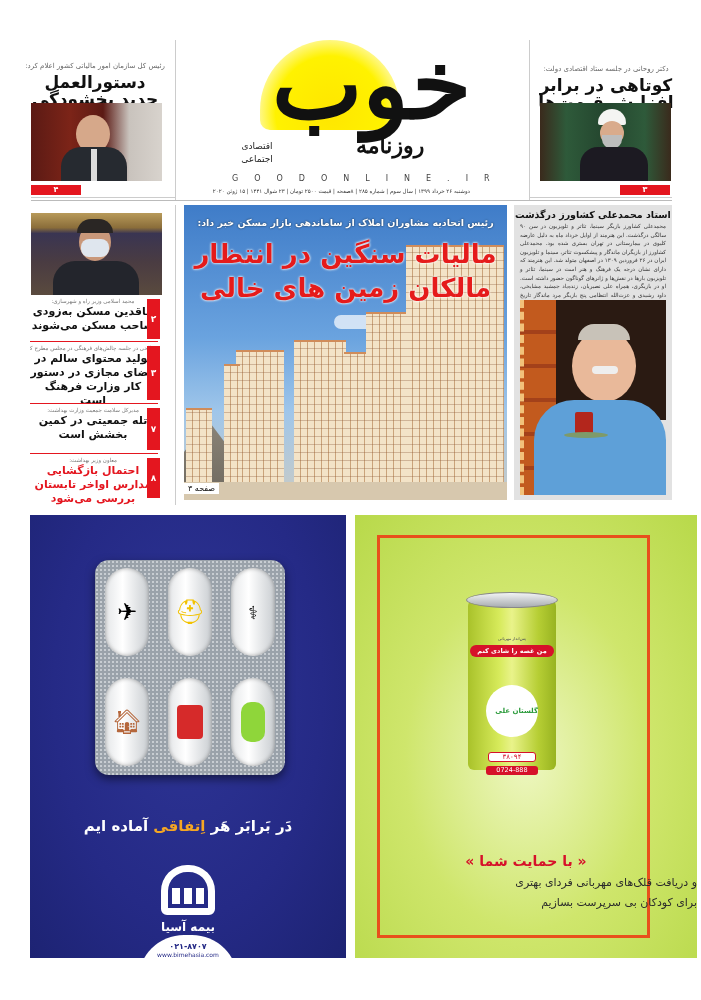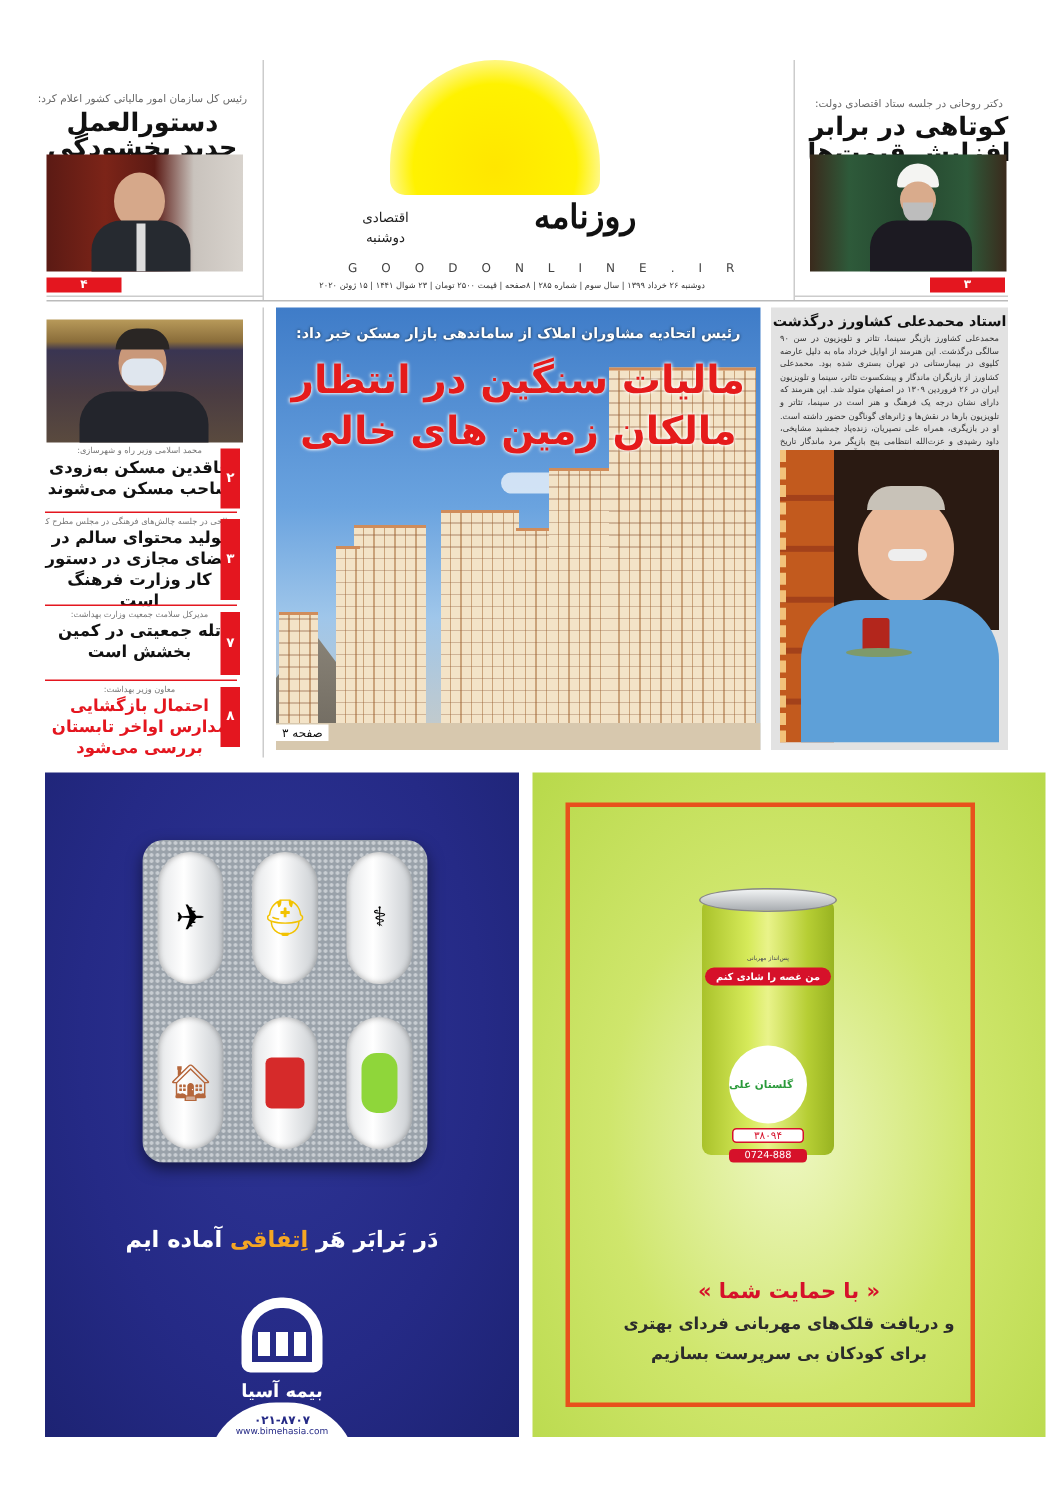--- a/index.html
+++ b/index.html
@@ -51,25 +51,25 @@
 .asia-name{position:absolute;top:405px;left:0;width:100%;text-align:center;color:#fff;font-weight:bold;font-size:12px}
 .asia-contact{position:absolute;left:108px;top:420px;width:100px;height:46px;border-radius:50px 50px 0 0;background:#fff;text-align:center;padding-top:7px}
 .asia-contact .ph{font-size:8px;color:#252a86;font-weight:bold;direction:ltr}
 .asia-contact .web{font-size:6px;color:#252a86;direction:ltr}
 .ad-green{position:absolute;left:355px;top:515px;width:342px;height:443px;background:radial-gradient(ellipse at 50% 55%,#eef7c2 0%,#cfe66c 50%,#b8d94a 100%)}
 .frame{position:absolute;left:22px;top:20px;width:273px;height:403px;border:3px solid #e8501c}
 .can{position:absolute;left:113px;top:85px;width:88px;height:170px;border-radius:6px;background:linear-gradient(90deg,#a9c22a,#d6ea5a 35%,#e9f38a 50%,#b6ce34 80%,#98b321)}
 .can-top{position:absolute;left:-2px;top:-8px;width:92px;height:16px;border-radius:50%;background:linear-gradient(#f1f3f4,#a9adb1);border:1px solid #888}
 .can-label{position:absolute;left:2px;top:45px;width:84px;height:12px;background:#d6112a;color:#fff;font-size:6.5px;font-weight:bold;text-align:center;line-height:12px;border-radius:6px}
 .can-small{position:absolute;left:0;top:36px;width:88px;text-align:center;font-size:4px;color:#445}
-.can-circle{position:absolute;left:18px;top:97px;width:52px;height:52px;border-radius:50%;background:#fff;color:#2a9a3a;font-size:7px;text-align:left;line-height:52px;font-weight:bold}
+.can-circle{position:absolute;left:18px;top:85px;width:52px;height:52px;border-radius:50%;background:#fff;color:#2a9a3a;font-size:7px;text-align:right;line-height:52px;font-weight:bold}
 .can-code{position:absolute;left:20px;top:152px;width:48px;height:10px;background:#fff;border:1px solid #d6112a;color:#d6112a;font-size:7px;text-align:center;line-height:9px;border-radius:3px}
 .can-ph{position:absolute;left:18px;top:166px;width:52px;height:9px;background:#d6112a;color:#fff;font-size:6.5px;text-align:center;line-height:9px;border-radius:3px;direction:ltr}
 .g-head{position:absolute;top:338px;left:0;width:100%;text-align:center;color:#d6112a;font-weight:bold;font-size:14px}
-.g-body{position:absolute;top:358px;left:0;width:100%;text-align:center;color:#2b2b2b;font-weight:bold;font-size:11px;line-height:20px}
+.g-body{position:absolute;top:358px;left:0;width:100%;text-align:right;color:#2b2b2b;font-weight:normal;font-size:11px;line-height:20px}
 </style>
 </head>
 <body>
 
 <div class="side-top" style="left:25px;margin-top:21px;">
   <div class="kicker">رئیس کل سازمان امور مالیاتی کشور اعلام کرد:</div>
   <div class="h-top">دستورالعمل جدید بخشودگی جرایم قابل بخشش مالیاتی</div>
 </div>
 <div class="photo" style="left:31px;top:103px;width:131px;height:78px;background:linear-gradient(90deg,#5b1a14 0%,#7c2418 30%,#5b1a14 55%,#c9c3bd 75%,#d8d3cd 100%);">
   <div style="position:absolute;left:45px;top:12px;width:34px;height:38px;border-radius:50%;background:#d6a88a"></div>
@@ -89,24 +89,25 @@
   <div style="position:absolute;left:60px;top:18px;width:24px;height:24px;border-radius:50%;background:#d9ab8c"></div>
   <div style="position:absolute;left:62px;top:32px;width:20px;height:14px;border-radius:0 0 10px 10px;background:#bdbdbd"></div>
   <div style="position:absolute;left:40px;top:44px;width:68px;height:34px;border-radius:18px 18px 0 0;background:#1c1a22"></div>
 </div>
 <div class="pagetag" style="left:620px;top:185px;">۳</div>
 <div class="hline" style="left:530px;top:197px;width:142px"></div>
 <div class="vline" style="left:529px;top:40px;height:160px"></div>
 
 <div class="mast">
   <div class="sun"></div>
+  <div class="logo-big">خوب</div>
   <div class="logo-rooz">روزنامه</div>
   <div class="logo-sub">
     <div>اقتصادی</div>
-    <div>دوشنبه</div>
+    <div>اجتماعی</div>
   </div>
   <div class="goodonline">GOODONLINE.IR</div>
   <div class="dateline">دوشنبه ۲۶ خرداد ۱۳۹۹ | سال سوم | شماره ۲۸۵ | ۸صفحه | قیمت ۲۵۰۰ تومان | ۲۳ شوال ۱۴۴۱ | ۱۵ ژوئن ۲۰۲۰</div>
 </div>
 <div class="hline" style="left:31px;top:200px;width:641px;background:#bbb"></div>
 
 <div class="photo" style="left:31px;top:213px;width:131px;height:82px;background:linear-gradient(#b89a5a 0%,#8a6d3a 18%,#3a3552 25%,#4a3c42 60%,#5a4a3e 100%);">
   <div style="position:absolute;left:48px;top:10px;width:32px;height:38px;border-radius:50%;background:#c9987a"></div>
   <div style="position:absolute;left:46px;top:6px;width:36px;height:14px;border-radius:18px 18px 0 0;background:#2a2624"></div>
   <div style="position:absolute;left:50px;top:26px;width:28px;height:18px;border-radius:8px;background:#dfe6ee"></div>

